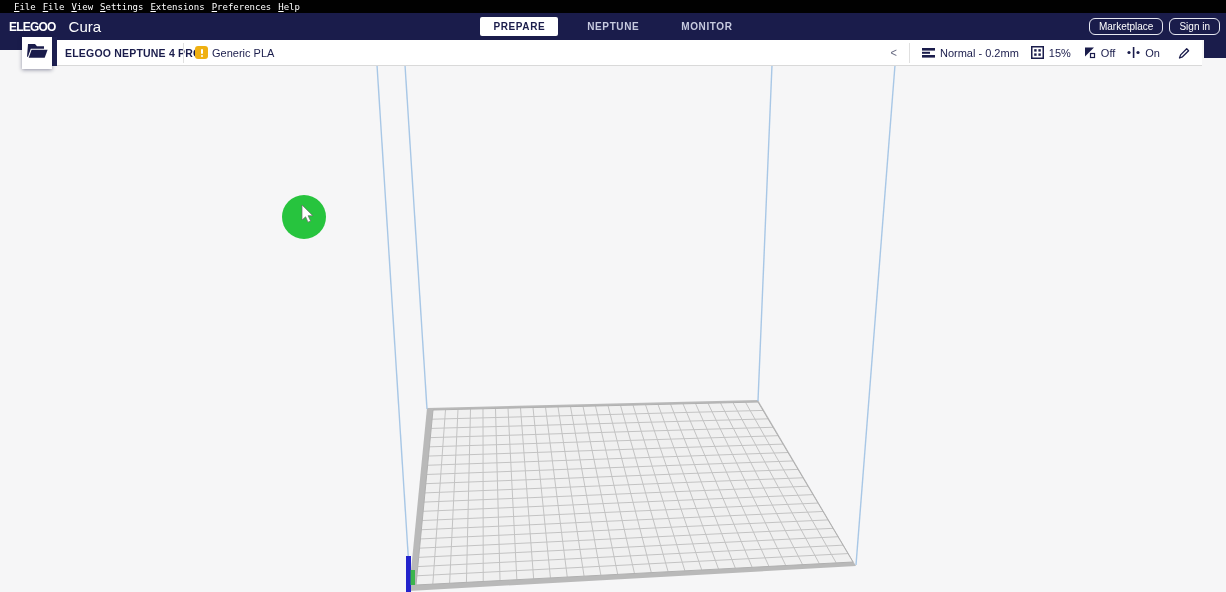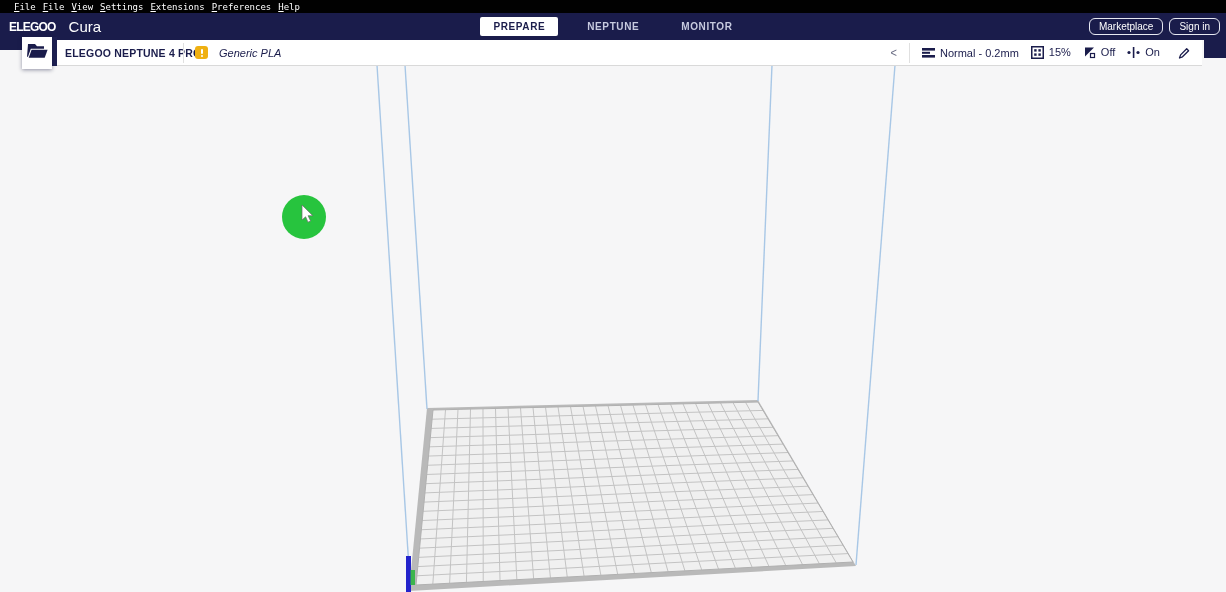--- a/index.html
+++ b/index.html
@@ -35,27 +35,27 @@
   .navy-block { position:absolute; left:1204px; top:39px; width:22px; height:19px; background:#1a1c4b; }
 
   
   .configbar { position:absolute; left:57px; top:40px; width:1145px; height:26px; background:#fff;
                border-bottom:1px solid #d9d9d9; display:flex; align-items:center;
                font-size:11px; color:#1a1c4b; }
   .printer-sec { width:126px; display:flex; align-items:center; padding:0 8px; cursor:pointer; }
   .printer-name { flex:1 1 auto; font-weight:600; font-size:10.5px; letter-spacing:.2px; white-space:nowrap; }
   .chev { color:#6b6e85; font-size:11px; line-height:1; transform:scaleY(1.2); }
   .vsep { width:1px; height:20px; background:#e0e0e0; }
-  .material-sec { display:flex; align-items:center; gap:11px; padding:0 11px; cursor:pointer;font-style:italic; }
+  .material-sec { display:flex; align-items:center; gap:4px; padding:0 11px; cursor:pointer; }
   .badge { width:13px; height:13px; border-radius:3px; background:#efb011; position:relative; }
   .badge::after { content:""; position:absolute; left:5.5px; top:2.5px; width:2px; height:5px; background:#fff; border-radius:1px; }
   .badge::before { content:""; position:absolute; left:5.5px; top:9px; width:2px; height:2px; background:#fff; border-radius:50%; }
   .spacer { flex:1 1 auto; }
   .settings-sec { display:flex; align-items:center; gap:12px; padding-right:12px; }
-  .sgroup { display:flex; align-items:flex-start; gap:5px; cursor:pointer; white-space:nowrap; }
+  .sgroup { display:flex; align-items:flex-end; gap:5px; cursor:pointer; white-space:nowrap; }
   .icn { display:inline-flex; }
   .pencil-btn { margin-left:6px; cursor:pointer; display:inline-flex; }
 
   
   .folder-tab { position:absolute; left:22px; top:37px; width:30px; height:32px; background:#fff;
                 box-shadow:0 1px 4px rgba(20,22,60,.45); display:flex; align-items:center; justify-content:center;
                 cursor:pointer; z-index:5; }
 
   
   .viewport { position:absolute; left:0; top:66px; width:1226px; height:526px; background:#f6f6f7; }

